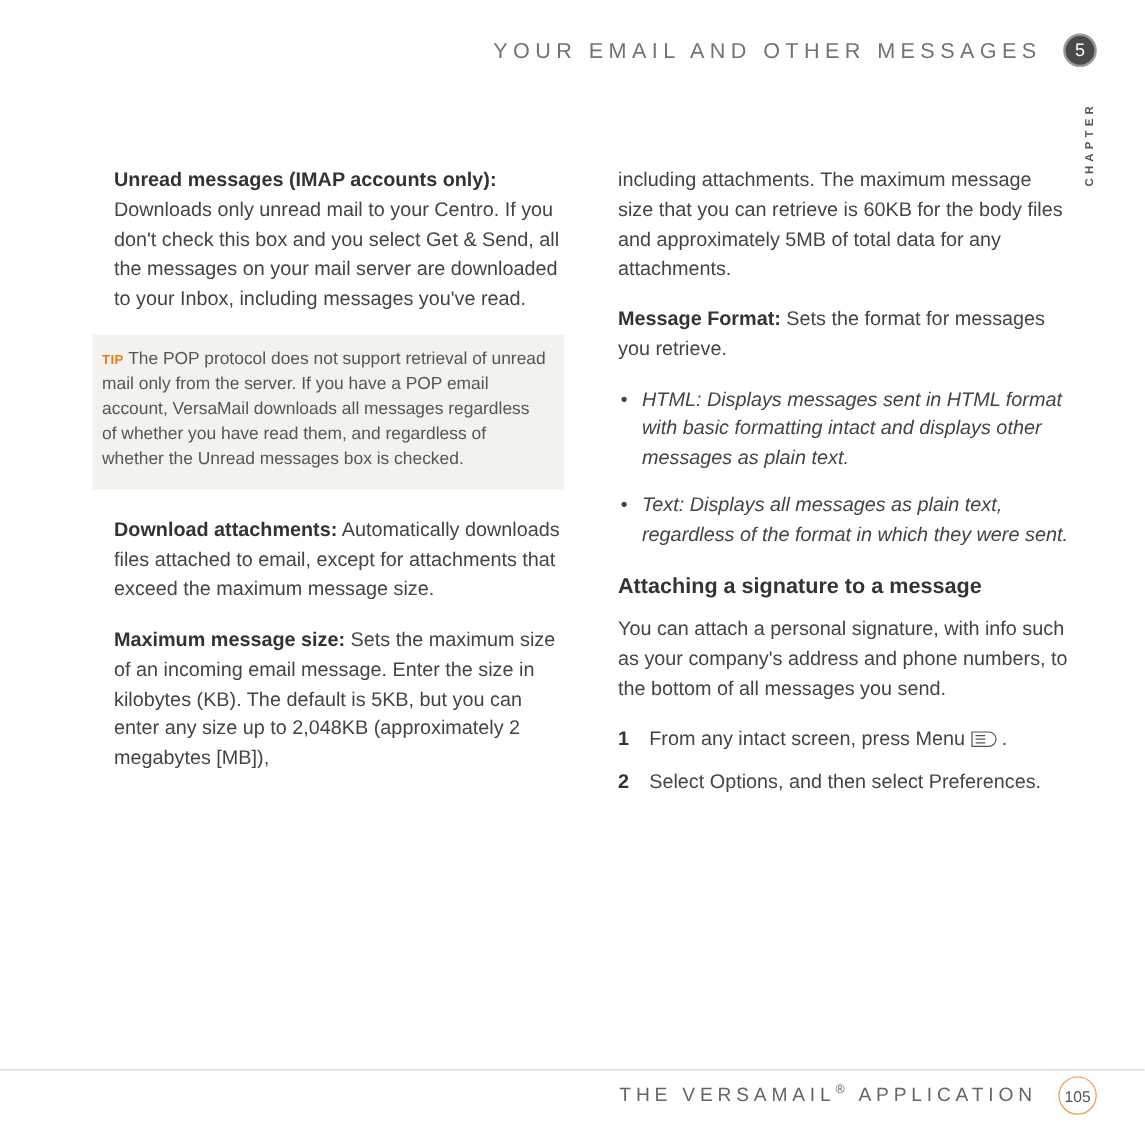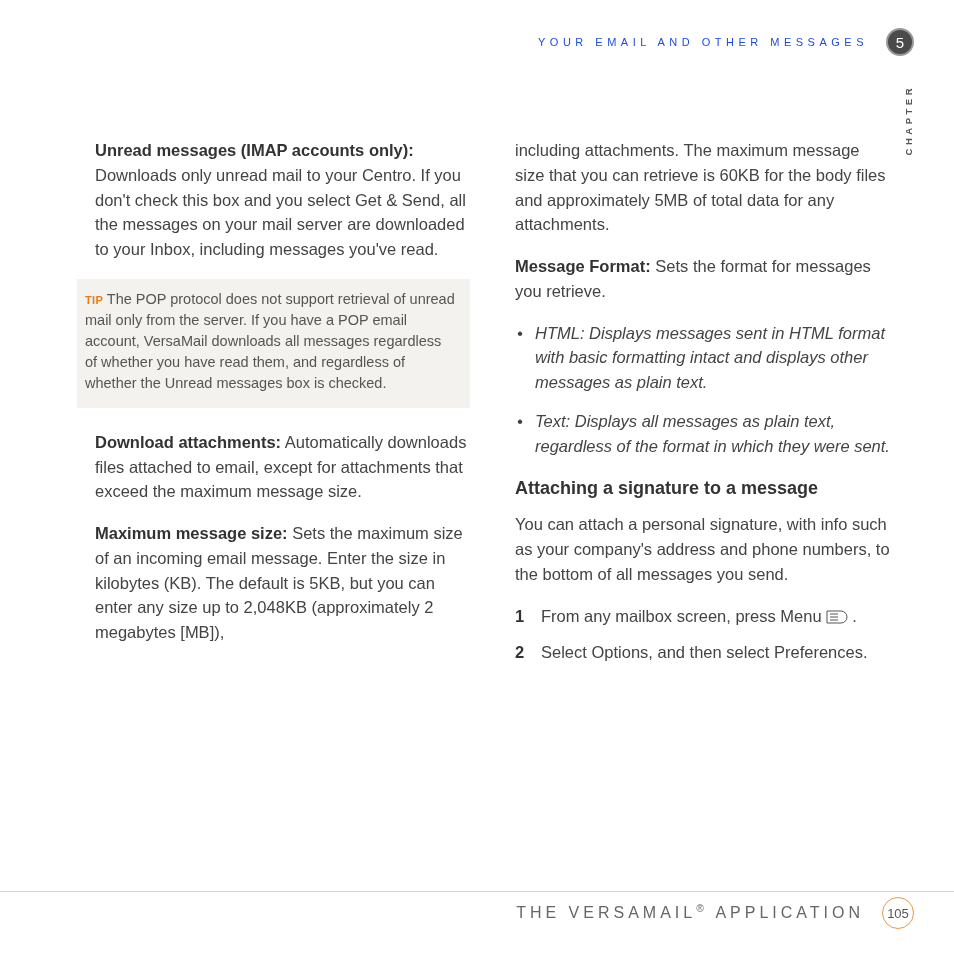--- a/index.html
+++ b/index.html
@@ -14,23 +14,23 @@
   }
   .header {
     position: absolute;
     top: 28px;
     right: 40px;
     display: flex;
     align-items: center;
     gap: 18px;
   }
   .header-title {
-    font-size: 11px;
+    font-size: 18px;
     letter-spacing: 4.5px;
-    color: #1d4ed8;
+    color: #737373;
     text-transform: uppercase;
   }
   .chapter-circle {
     width: 28px;
     height: 28px;
     border-radius: 50%;
     background: #4a4a4a;
     border: 2px solid #999;
     color: #fff;
     display: flex;
@@ -198,21 +198,21 @@
       <b>Message Format:</b><span> Sets the format for messages you retrieve.</span>
     </p>
     <ul class="bullets">
       <li><b>HTML:</b><span> Displays messages sent in HTML format with basic formatting intact and displays other messages as plain text.</span></li>
       <li><b>Text:</b><span> Displays all messages as plain text, regardless of the format in which they were sent.</span></li>
     </ul>
     <div class="section-heading">Attaching a signature to a message</div>
     <p class="para">You can attach a personal signature, with info such as your company's address and phone numbers, to the bottom of all messages you send.</p>
     <ol class="steps">
       <li>
-        <span>From any mailbox screen, press </span><b>Menu</b><span> </span><span class="menu-icon"><svg width="26" height="14" viewBox="0 0 26 14">
+        <span>From any intact screen, press </span><b>Menu</b><span> </span><span class="menu-icon"><svg width="26" height="14" viewBox="0 0 26 14">
               <path d="M1 1 h14 a6 6 0 0 1 0 12 h-14 a0 0 0 0 1 0 0 z" fill="none" stroke="#555" stroke-width="1"></path>
               <line x1="4" y1="4" x2="12" y2="4" stroke="#555" stroke-width="1"></line>
               <line x1="4" y1="7" x2="12" y2="7" stroke="#555" stroke-width="1"></line>
               <line x1="4" y1="10" x2="12" y2="10" stroke="#555" stroke-width="1"></line>
             </svg></span><span>.</span>
       </li>
       <li>
         <span>Select </span><b>Options</b><span>, and then select </span><b>Preferences</b><span>.</span>
       </li>
     </ol>

